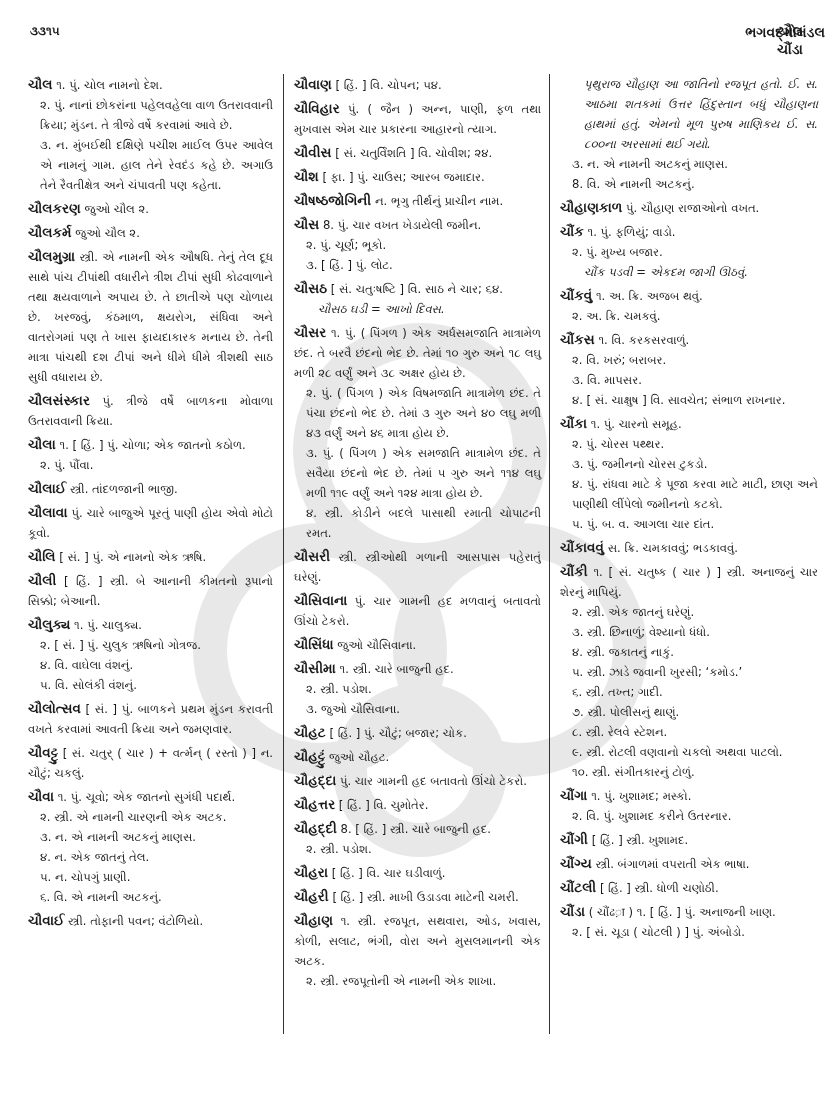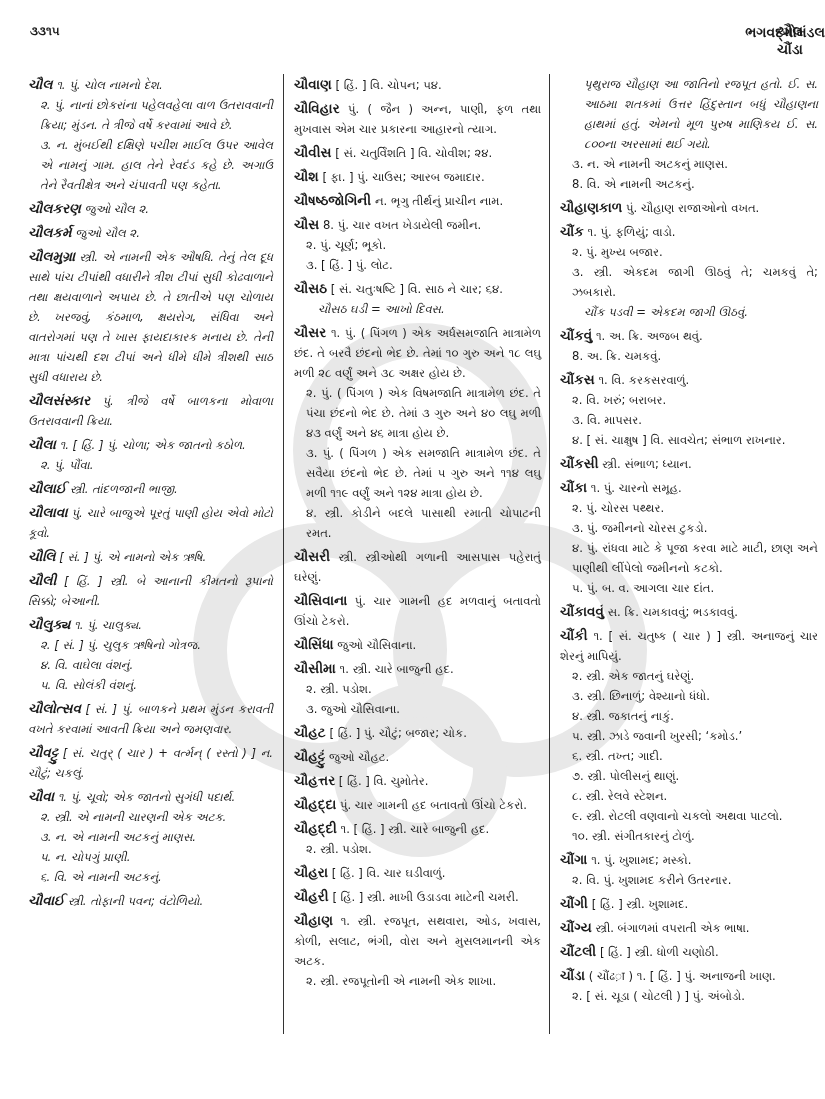--- a/index.html
+++ b/index.html
@@ -28,21 +28,21 @@
     font-size:14px; font-weight:bold; line-height:18px;
   }
   .columns {
     position:absolute; left:28px; top:74px; width:790px; height:1000px;
     display:flex; z-index:1;
   }
   .col {
     box-sizing:border-box; font-size:11.6px; line-height:20px;
     text-align:justify; height:100%;
   }
-  .col-1 { width:255px; padding-right:10px;font-style:italic; }
+  .col-1 { width:255px; padding-right:10px; }
   .col-2 { width:267px; padding:0 8px 0 10px; border-left:1.5px solid #333; border-right:1.5px solid #333; height:960px; }
   .col-3 { width:268px; padding-left:10px; }
   .entry { margin-bottom:3px; }
   .hw { font-weight:bold; font-size:13.5px; }
   .body-text { }
   .sense { display:block; padding-left:12px; }
   .cont { display:block; padding-left:24px;font-style:italic; }
 </style>
 </head>
 <body>
@@ -109,20 +109,21 @@
       <div class="entry">
         <div><span class="hw">ચૌલોત્સવ</span> <span class="body-text">[ સં. ] પું. બાળકને પ્રથમ મુંડન કરાવતી વખતે કરવામાં આવતી ક્રિયા અને જમણવાર.</span></div>
       </div>
       <div class="entry">
         <div><span class="hw">ચૌવટ્ટુ</span> <span class="body-text">[ સં. ચતુર્ ( ચાર ) + વર્ત્મન્ ( રસ્તો ) ] ન. ચૌટું; ચકલું.</span></div>
       </div>
       <div class="entry">
         <div><span class="hw">ચૌવા</span> <span class="body-text">૧. પું. ચૂવો; એક જાતનો સુગંધી પદાર્થ.</span></div>
         <span class="sense">૨. સ્ત્રી. એ નામની ચારણની એક અટક.</span>
         <span class="sense">૩. ન. એ નામની અટકનું માણસ.</span>
+        <span class="sense">૪. ન. એક જાતનું તેલ.</span>
         <span class="sense">૫. ન. ચોપગું પ્રાણી.</span>
         <span class="sense">૬. વિ. એ નામની અટકનું.</span>
       </div>
       <div class="entry">
         <div><span class="hw">ચૌવાઈ</span> <span class="body-text">સ્ત્રી. તોફાની પવન; વંટોળિયો.</span></div>
       </div>
     </div>
   <div class="col col-2">
       <div class="entry">
         <div><span class="hw">ચૌવાણ</span> <span class="body-text">[ હિં. ] વિ. ચોપન; ૫૪.</span></div>
@@ -168,27 +169,27 @@
         <span class="sense">૨. સ્ત્રી. પડોશ.</span>
         <span class="sense">૩. જુઓ ચૌસિવાના.</span>
       </div>
       <div class="entry">
         <div><span class="hw">ચૌહટ</span> <span class="body-text">[ હિં. ] પું. ચૌટું; બજાર; ચોક.</span></div>
       </div>
       <div class="entry">
         <div><span class="hw">ચૌહટ્ટું</span> <span class="body-text">જુઓ ચૌહટ.</span></div>
       </div>
       <div class="entry">
+        <div><span class="hw">ચૌહદ્દા</span> <span class="body-text">પું. ચાર ગામની હદ બતાવતો ઊંચો ટેકરો.</span></div>
+      </div>
+      <div class="entry">
         <div><span class="hw">ચૌહત્તર</span> <span class="body-text">[ હિં. ] વિ. ચુમોતેર.</span></div>
       </div>
       <div class="entry">
-        <div><span class="hw">ચૌહદ્દા</span> <span class="body-text">પું. ચાર ગામની હદ બતાવતો ઊંચો ટેકરો.</span></div>
-      </div>
-      <div class="entry">
-        <div><span class="hw">ચૌહદ્દી</span> <span class="body-text">૧. [ હિં. ] સ્ત્રી. ચારે બાજુની હદ.</span></div>
+        <div><span class="hw">ચૌહદ્દી</span> <span class="body-text">8. [ હિં. ] સ્ત્રી. ચારે બાજુની હદ.</span></div>
         <span class="sense">૨. સ્ત્રી. પડોશ.</span>
       </div>
       <div class="entry">
         <div><span class="hw">ચૌહરા</span> <span class="body-text">[ હિં. ] વિ. ચાર ઘડીવાળું.</span></div>
       </div>
       <div class="entry">
         <div><span class="hw">ચૌહરી</span> <span class="body-text">[ હિં. ] સ્ત્રી. માખી ઉડાડવા માટેની ચમરી.</span></div>
       </div>
       <div class="entry">
         <div><span class="hw">ચૌહાણ</span> <span class="body-text">૧. સ્ત્રી. રજપૂત, સથવારા, ઓડ, ખવાસ, કોળી, સલાટ, ભંગી, વોરા અને મુસલમાનની એક અટક.</span></div>
@@ -200,35 +201,31 @@
         <div class="cont"><span class="body-text">પૃથુરાજ ચૌહાણ આ જાતિનો રજપૂત હતો. ઈ. સ. આઠમા શતકમાં ઉત્તર હિંદુસ્તાન બધું ચૌહાણના હાથમાં હતું. એમનો મૂળ પુરુષ માણિકય ઈ. સ. ૮૦૦ના અરસામાં થઈ ગયો.</span></div>
         <span class="sense">૩. ન. એ નામની અટકનું માણસ.</span>
         <span class="sense">8. વિ. એ નામની અટકનું.</span>
       </div>
       <div class="entry">
         <div><span class="hw">ચૌહાણકાળ</span> <span class="body-text">પું. ચૌહાણ રાજાઓનો વખત.</span></div>
       </div>
       <div class="entry">
         <div><span class="hw">ચૌંક</span> <span class="body-text">૧. પું. ફળિયું; વાડો.</span></div>
         <span class="sense">૨. પું. મુખ્ય બજાર.</span>
-        <span class="sense">૩. સ્ત્રી. એકદમ જાગી ઊઠવું તે; ચમકવું તે; ઝબકારો.</span>
         <span class="cont">ચૌંક પડવી = એકદમ જાગી ઊઠવું.</span>
       </div>
       <div class="entry">
         <div><span class="hw">ચૌંકવું</span> <span class="body-text">૧. અ. ક્રિ. અજબ થવું.</span></div>
-        <span class="sense">8. અ. ક્રિ. ચમકવું.</span>
+        <span class="sense">૨. અ. ક્રિ. ચમકવું.</span>
       </div>
       <div class="entry">
         <div><span class="hw">ચૌંકસ</span> <span class="body-text">૧. વિ. કરકસરવાળું.</span></div>
         <span class="sense">૨. વિ. ખરું; બરાબર.</span>
         <span class="sense">૩. વિ. માપસર.</span>
         <span class="sense">૪. [ સં. ચાક્ષુષ ] વિ. સાવચેત; સંભાળ રાખનાર.</span>
-      </div>
-      <div class="entry">
-        <div><span class="hw">ચૌંકસી</span> <span class="body-text">સ્ત્રી. સંભાળ; ધ્યાન.</span></div>
       </div>
       <div class="entry">
         <div><span class="hw">ચૌંકા</span> <span class="body-text">૧. પું. ચારનો સમૂહ.</span></div>
         <span class="sense">૨. પું. ચોરસ પથ્થર.</span>
         <span class="sense">૩. પું. જમીનનો ચોરસ ટુકડો.</span>
         <span class="sense">૪. પું. રાંધવા માટે કે પૂજા કરવા માટે માટી, છાણ અને પાણીથી લીંપેલો જમીનનો કટકો.</span>
         <span class="sense">૫. પું. બ. વ. આગલા ચાર દાંત.</span>
       </div>
       <div class="entry">
         <div><span class="hw">ચૌંકાવવું</span> <span class="body-text">સ. ક્રિ. ચમકાવવું; ભડકાવવું.</span></div>

